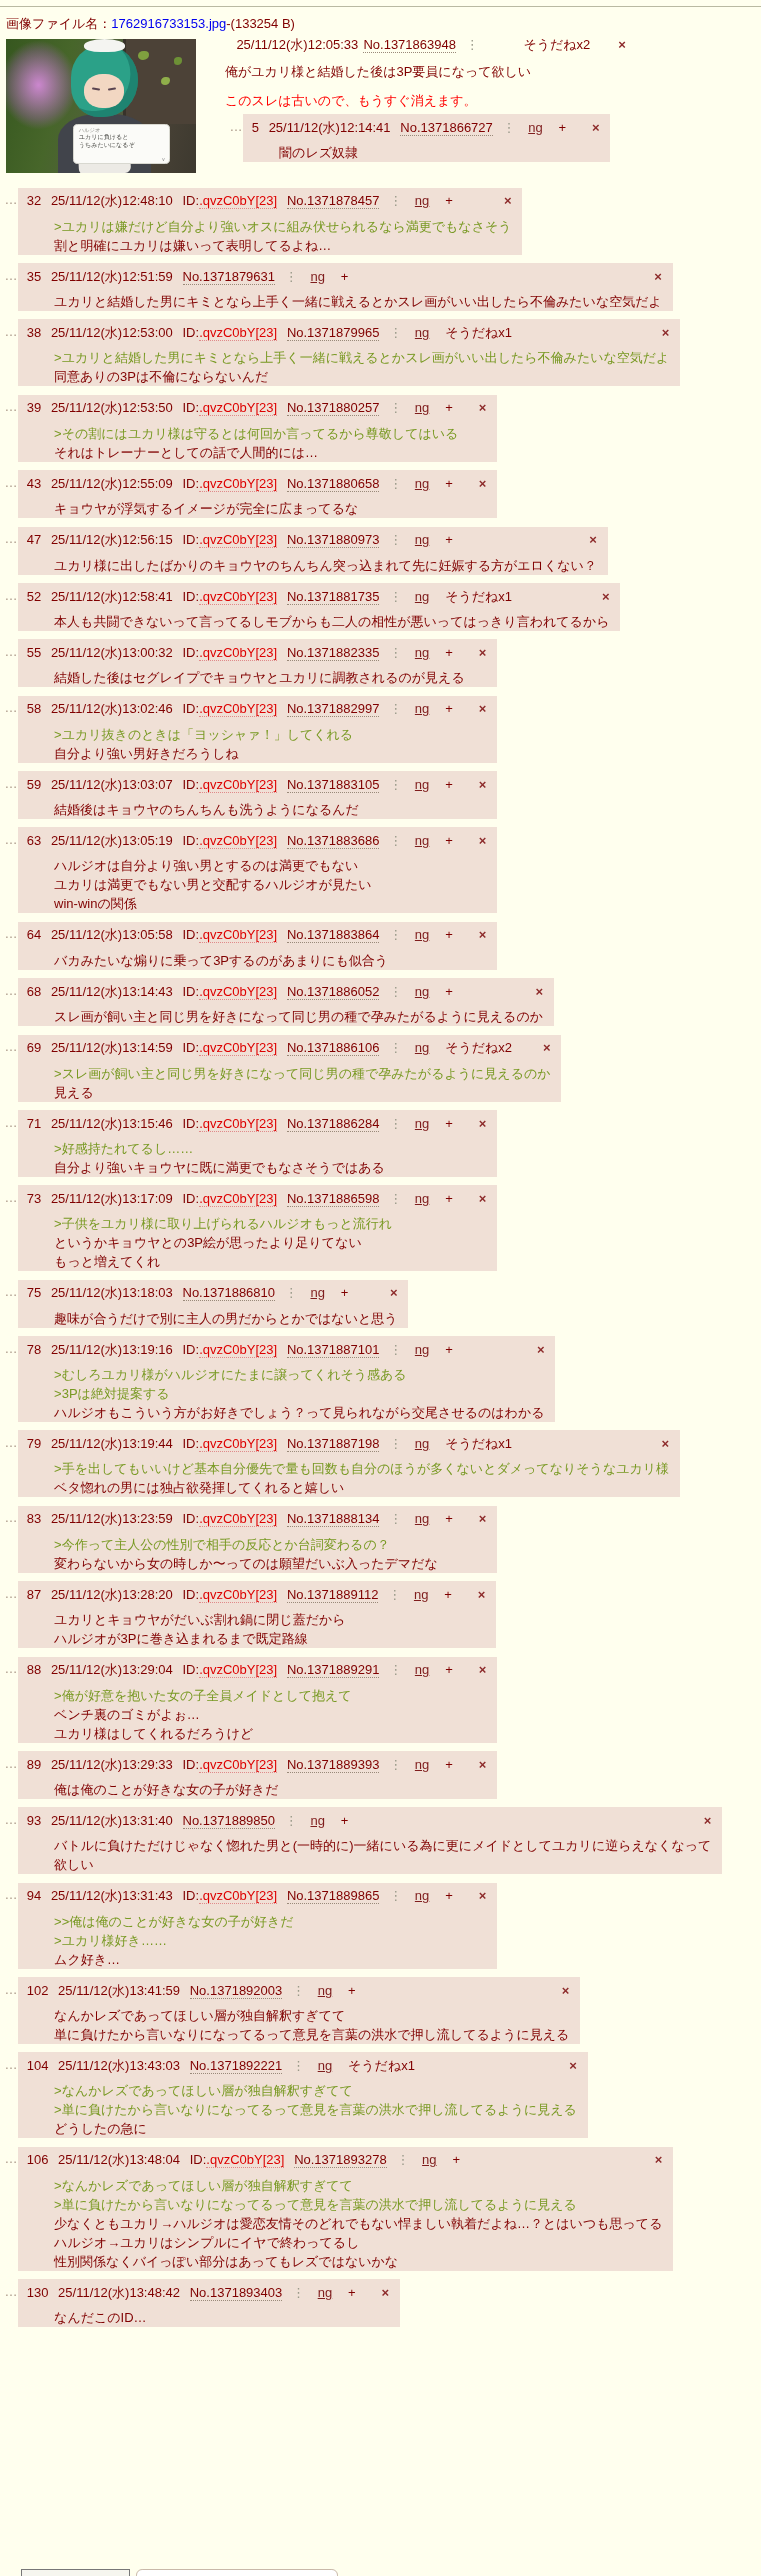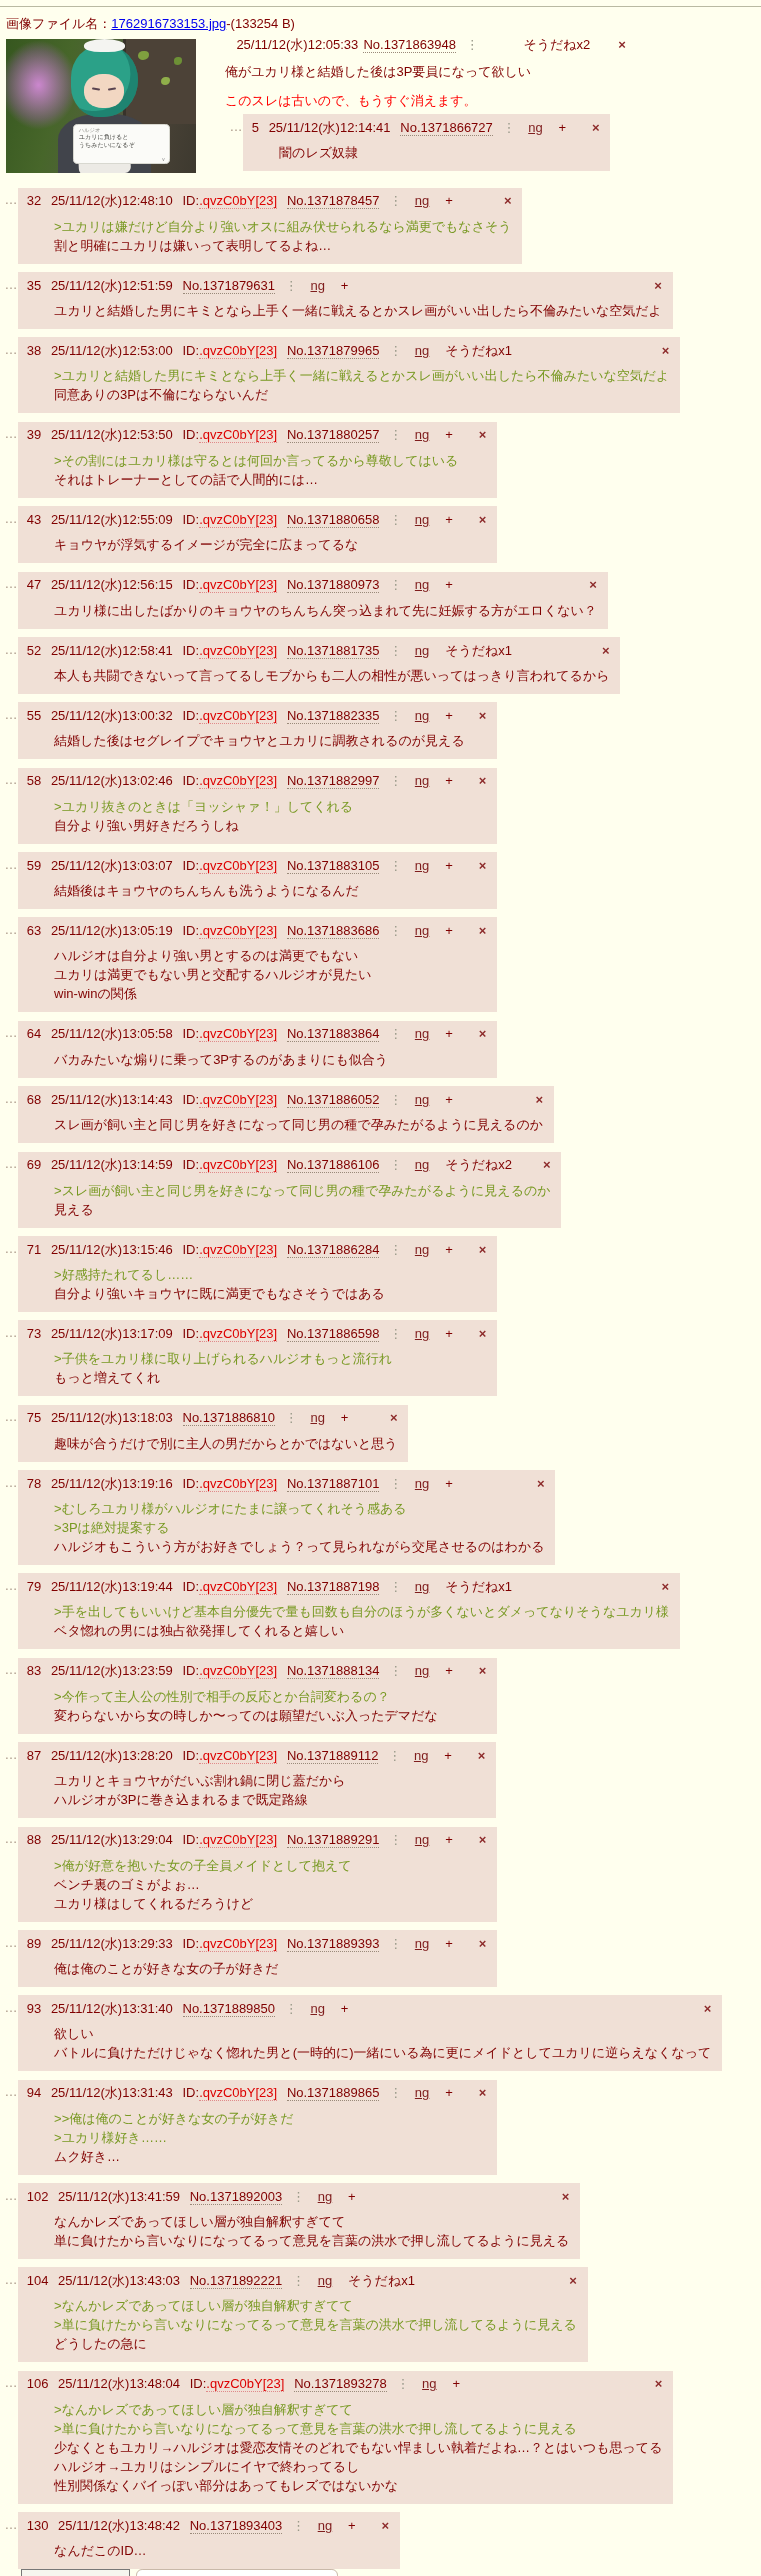--- a/index.html
+++ b/index.html
@@ -5,21 +5,21 @@
   html,body{margin:0;padding:0;}
   body{
     width:761px;height:2576px;overflow:hidden;
     background:#ffffee;color:#800000;
     font-family:"Liberation Sans","DejaVu Sans",sans-serif;
     font-size:13px;
   }
   .page{position:relative;width:761px;height:2576px;overflow:hidden;}
   .top-rule{border-top:0.8px solid #b9b9a2;margin-top:6.1px;}
   .filebar{margin:7.6px 0 3px 6.1px;}
-  .filelink{color:#0000ee;text-decoration:underline;cursor:pointer;}
+  .filelink{color:#0000ee;cursor:pointer;}
 
   
   .op-area{position:relative;min-height:149px;}
   .thumb{
     position:absolute;left:6.1px;top:3px;width:190px;height:134px;overflow:hidden;cursor:pointer;
     background:linear-gradient(105deg,#36571f 0%,#47662a 30%,#53603e 55%,#4a4337 75%,#3d392f 100%);
   }
   .t-glow{position:absolute;left:-17px;top:-10.7px;width:99px;height:114px;
     background:radial-gradient(closest-side,rgba(228,142,236,.85),rgba(183,102,204,.3) 60%,transparent 78%);}
   .t-wall{position:absolute;right:0;top:0;width:70px;height:85px;background:#4c4237;border-left:3.8px solid #38322a;}
@@ -58,21 +58,21 @@
   .ridwrap{margin-right:6.1px;}
   .rid-val{color:#dd0000;border-bottom:0.8px dotted #e08a8a;cursor:pointer;}
   .rno{border-bottom:0.8px dotted #9a8a7a;cursor:pointer;}
   .menu-dots{color:#9a9a8a;margin:0 9.1px 0 6.1px;cursor:pointer;}
   .ng{color:#7f1d1d;text-decoration:underline;cursor:pointer;margin-right:12.2px;}
   .vote{cursor:pointer;}
   .close-x{float:right;margin-left:26px;font-weight:bold;color:#8d2b2b;cursor:pointer;}
   .op-header .close-x{float:none;margin-left:24.4px;}
   .op-header .vote{margin-left:32px;}
   .op-header .rno{margin-left:1.5px;}
-  blockquote{margin:6.1px 0 0 27.4px;padding:0 0 9px;line-height:19px;}
+  blockquote{margin:6.1px 0 0 27.4px;padding:0 0 0;line-height:19px;}
   .line{min-height:19px;}
   .quote{color:#789922;}
 
   
   .footer-form{position:absolute;left:0;top:2569px;width:761px;height:30.5px;}
   .f-btn{position:absolute;left:21.3px;top:0;width:107px;height:21.3px;background:#f6f6ef;border:1.5px solid #777;}
   .f-input{position:absolute;left:136px;top:0;width:200px;height:21.3px;background:#ffffff;border:0.8px solid #c9b9a9;border-radius:6.1px;}
 </style>
 </head>
 <body>
@@ -391,20 +391,21 @@
         <span class="counter">73</span>
         <span class="rdate">25/11/12(水)13:17:09</span>
         <span class="ridwrap"><span class="rid-label">ID:</span><span class="rid-val">.qvzC0bY[23]</span></span>
         <span class="rno">No.1371886598</span>
         <span class="menu-dots">⋮</span>
         <a class="ng">ng</a>
         <span class="vote">+</span>
       </div>
       <blockquote>
             <div class="line quote">&gt;子供をユカリ様に取り上げられるハルジオもっと流行れ</div>
+            <div class="line">というかキョウヤとの3P絵が思ったより足りてない</div>
             <div class="line">もっと増えてくれ</div>
           </blockquote>
     </div></div>
 
   <div class="reply"><span class="rts">…</span><div class="rtd">
       <div class="rhead">
         <span class="close-x">×</span>
         <span class="counter">75</span>
         <span class="rdate">25/11/12(水)13:18:03</span>
         
@@ -526,22 +527,22 @@
         <span class="close-x">×</span>
         <span class="counter">93</span>
         <span class="rdate">25/11/12(水)13:31:40</span>
         
         <span class="rno">No.1371889850</span>
         <span class="menu-dots">⋮</span>
         <a class="ng">ng</a>
         <span class="vote">+</span>
       </div>
       <blockquote>
+            <div class="line">バトルに負けただけじゃなく惚れた男と(一時的に)一緒にいる為に更にメイドとしてユカリに逆らえなくなって</div>
             <div class="line">欲しい</div>
-            <div class="line">バトルに負けただけじゃなく惚れた男と(一時的に)一緒にいる為に更にメイドとしてユカリに逆らえなくなって</div>
           </blockquote>
     </div></div>
 
   <div class="reply"><span class="rts">…</span><div class="rtd">
       <div class="rhead">
         <span class="close-x">×</span>
         <span class="counter">94</span>
         <span class="rdate">25/11/12(水)13:31:43</span>
         <span class="ridwrap"><span class="rid-label">ID:</span><span class="rid-val">.qvzC0bY[23]</span></span>
         <span class="rno">No.1371889865</span>

